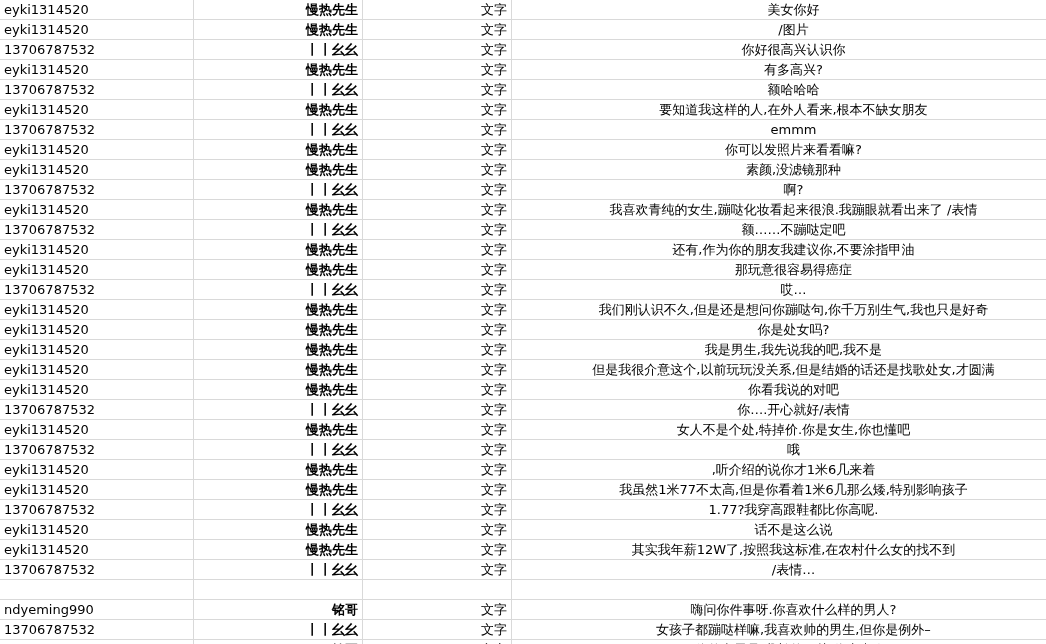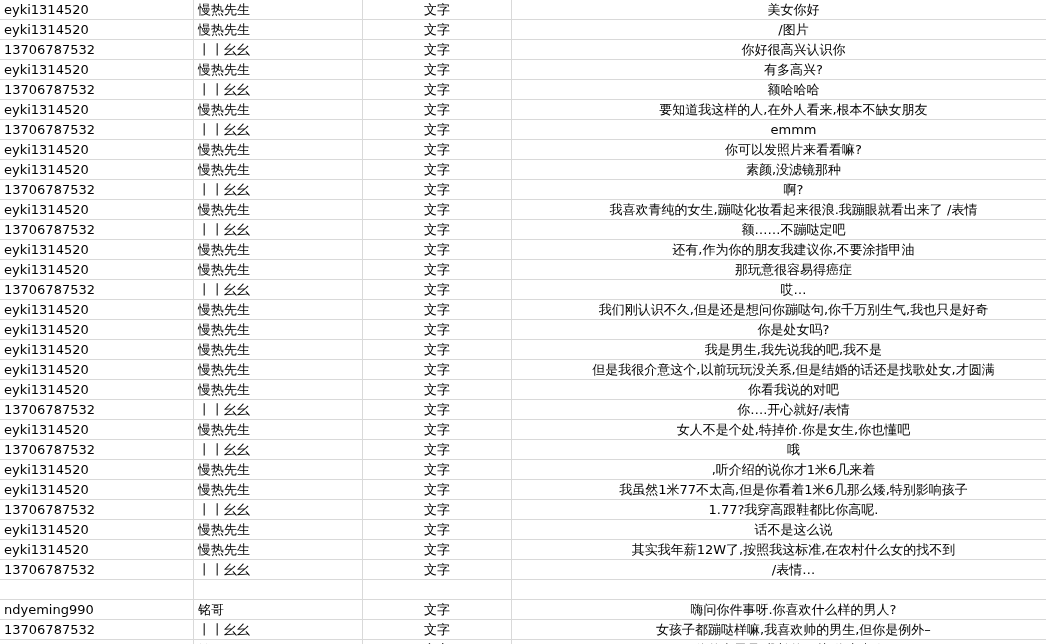--- a/index.html
+++ b/index.html
@@ -24,22 +24,22 @@
     line-height: 19px;
     font-size: 13px;
     padding: 0 4px;
     border-bottom: 1px solid #d9d9d9;
     border-right: 1px solid #d9d9d9;
     white-space: nowrap;
     overflow: hidden;
     vertical-align: middle;
   }
   .col-a { width: 185px; }
-  .col-b { width: 160px; text-align: left; }
-  .col-c { width: 140px; text-align: center; padding-left: 8px; }
+  .col-b { width: 160px; text-align: right; font-weight: bold; }
+  .col-c { width: 140px; text-align: right; padding-left: 8px; }
   .col-d { width: 555px; text-align: center; }
   tr.spacer td {
     height: 19px;
     border-bottom: 1px solid #d9d9d9;
   }
 </style>
 </head>
 <body>
 
 <table id="sheet">

